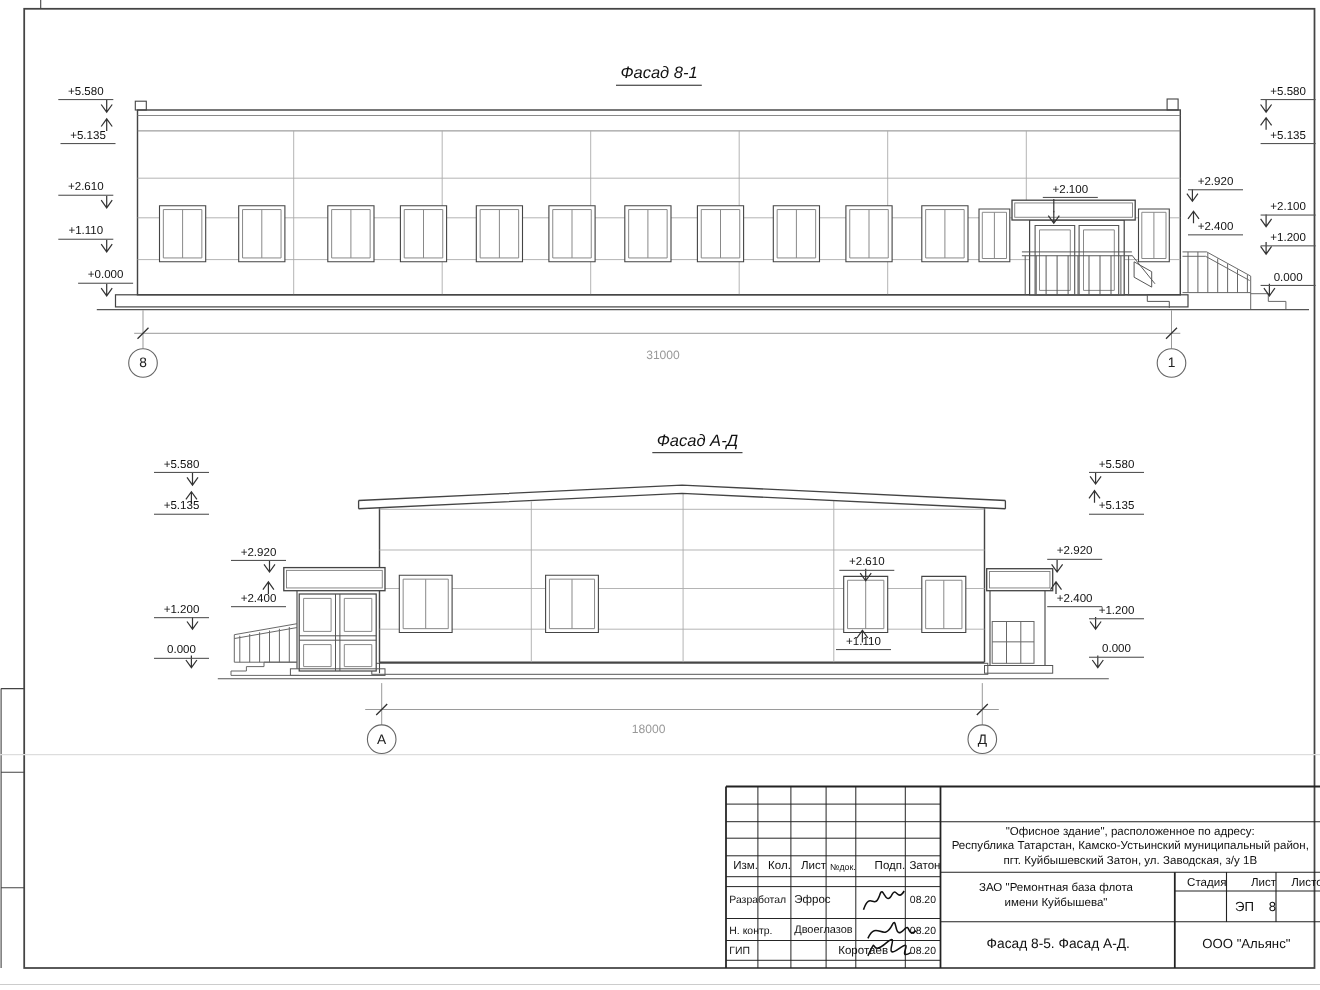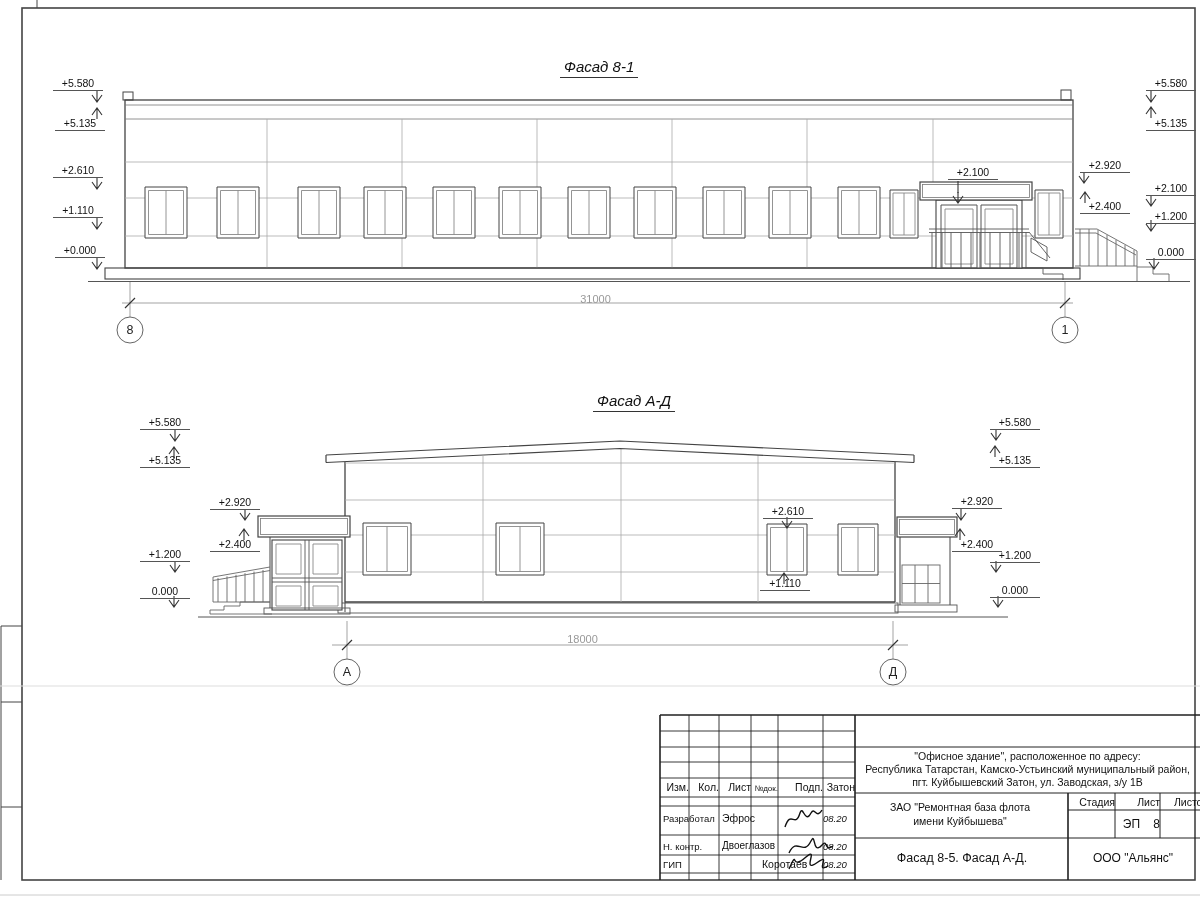--- a/index.html
+++ b/index.html
@@ -3,31 +3,31 @@
 <meta charset="utf-8">
 <style>
   html,body{margin:0;padding:0;background:#fff;}
   #sheet{position:relative;width:1200px;height:900px;background:#fff;overflow:hidden;
          font-family:"Liberation Sans",sans-serif;color:#111;padding-left:48px;}
   #bg{position:absolute;left:0;top:0;}
   .t{position:absolute;white-space:nowrap;}
   .ftitle{font-style:italic;font-size:15px;border-bottom:1px solid #333;padding:0 4px 2px;color:#111;}
   .mk{width:50px;height:13px;font-size:10.5px;line-height:12px;text-align:center;
       border-bottom:1px solid #555;color:#111;}
-  .dim{width:45px;font-size:11px;color:#999;text-align:center;}
+  .dim{width:45px;font-size:11px;color:#999;text-align:right;margin-top:24px;}
   .ax{width:26px;height:26px;line-height:26px;text-align:center;font-size:12.5px;color:#222;}
   .tbt{color:#111;}
   .c{text-align:center;}
   .code{font-size:16px;width:320px;}
   .addr{font-size:10.5px;width:345px;text-align:center;}
   .cl{font-size:10.5px;width:200px;text-align:center;}
   .hcell{font-size:10.5px;text-align:right;}
   .rcell{font-size:9.5px;padding-left:2px;}
   .ncell{font-size:10.5px;}
-  .dcell{font-size:9.5px;width:32px;text-align:left;font-style:italic;}
+  .dcell{font-size:9.5px;width:32px;text-align:center;}
 </style>
 </head>
 <body>
 
 <div id="sheet">
 
 <svg id="bg" width="1200" height="900" viewBox="0 0 1200 900">
   <defs>
     <g id="arrd">
           <path d="M0,-11 L0,0 M-5,-7 L0,0 L5,-7"></path>
@@ -161,21 +161,21 @@
   </g>
 </svg>
 
 <div class="t ftitle" style="left:560px;top:58px">Фасад 8-1</div>
 <div class="t ftitle" style="left:593px;top:392px">Фасад А-Д</div>
 
 <div class="t mk" style="left:53px;top:77px">+5.580</div>
 <div class="t mk" style="left:55px;top:117px">+5.135</div>
 <div class="t mk" style="left:53px;top:164px">+2.610</div>
 <div class="t mk" style="left:53px;top:204px">+1.110</div>
-<div class="t mk" style="left:55px;top:244px">+0.000</div>
+<div class="t mk" style="left:71px;top:244px">+0.000</div>
 
 <div class="t mk" style="left:1080px;top:159px">+2.920</div>
 <div class="t mk" style="left:1080px;top:200px">+2.400</div>
 
 <div class="t mk" style="left:1146px;top:77px">+5.580</div>
 <div class="t mk" style="left:1146px;top:117px">+5.135</div>
 <div class="t mk" style="left:1146px;top:182px">+2.100</div>
 <div class="t mk" style="left:1146px;top:210px">+1.200</div>
 <div class="t mk" style="left:1146px;top:246px">0.000</div>
 

